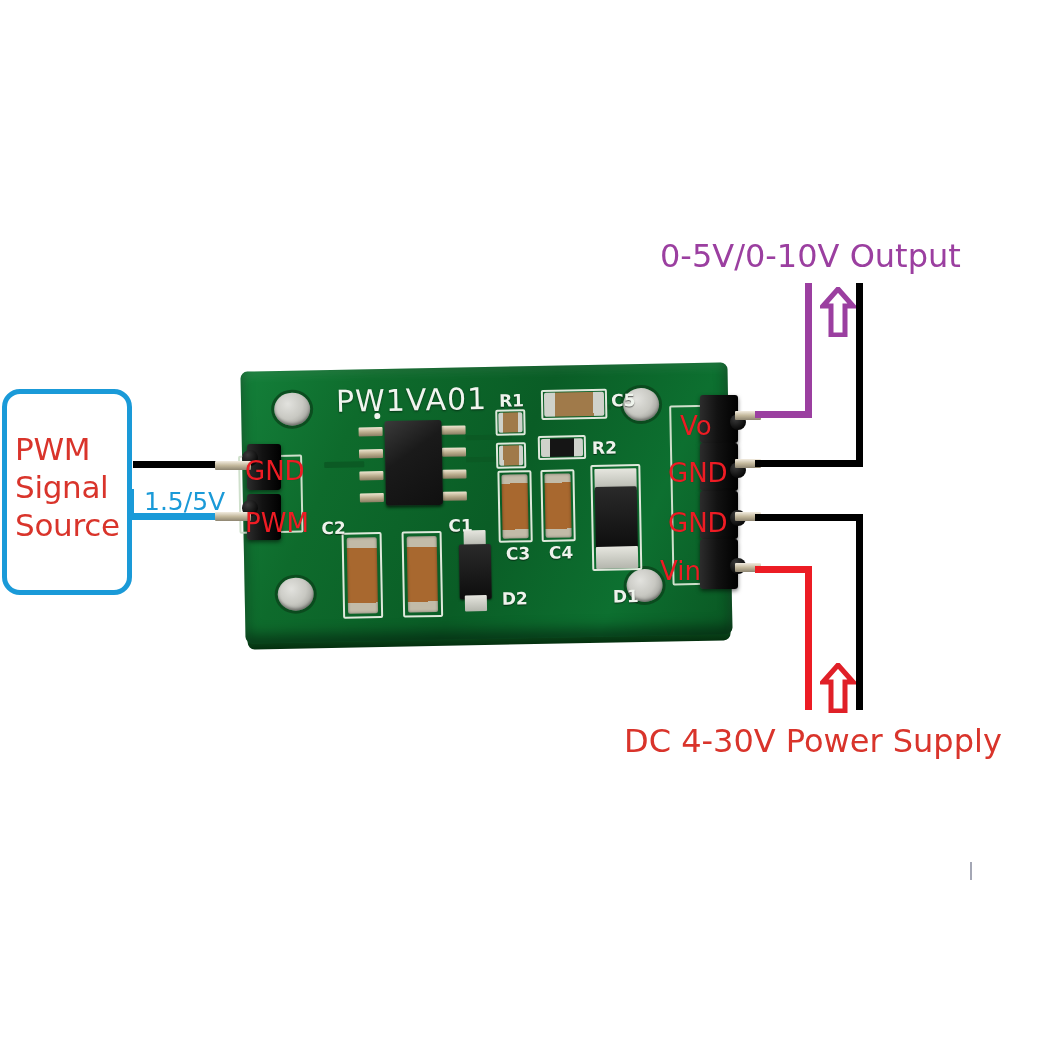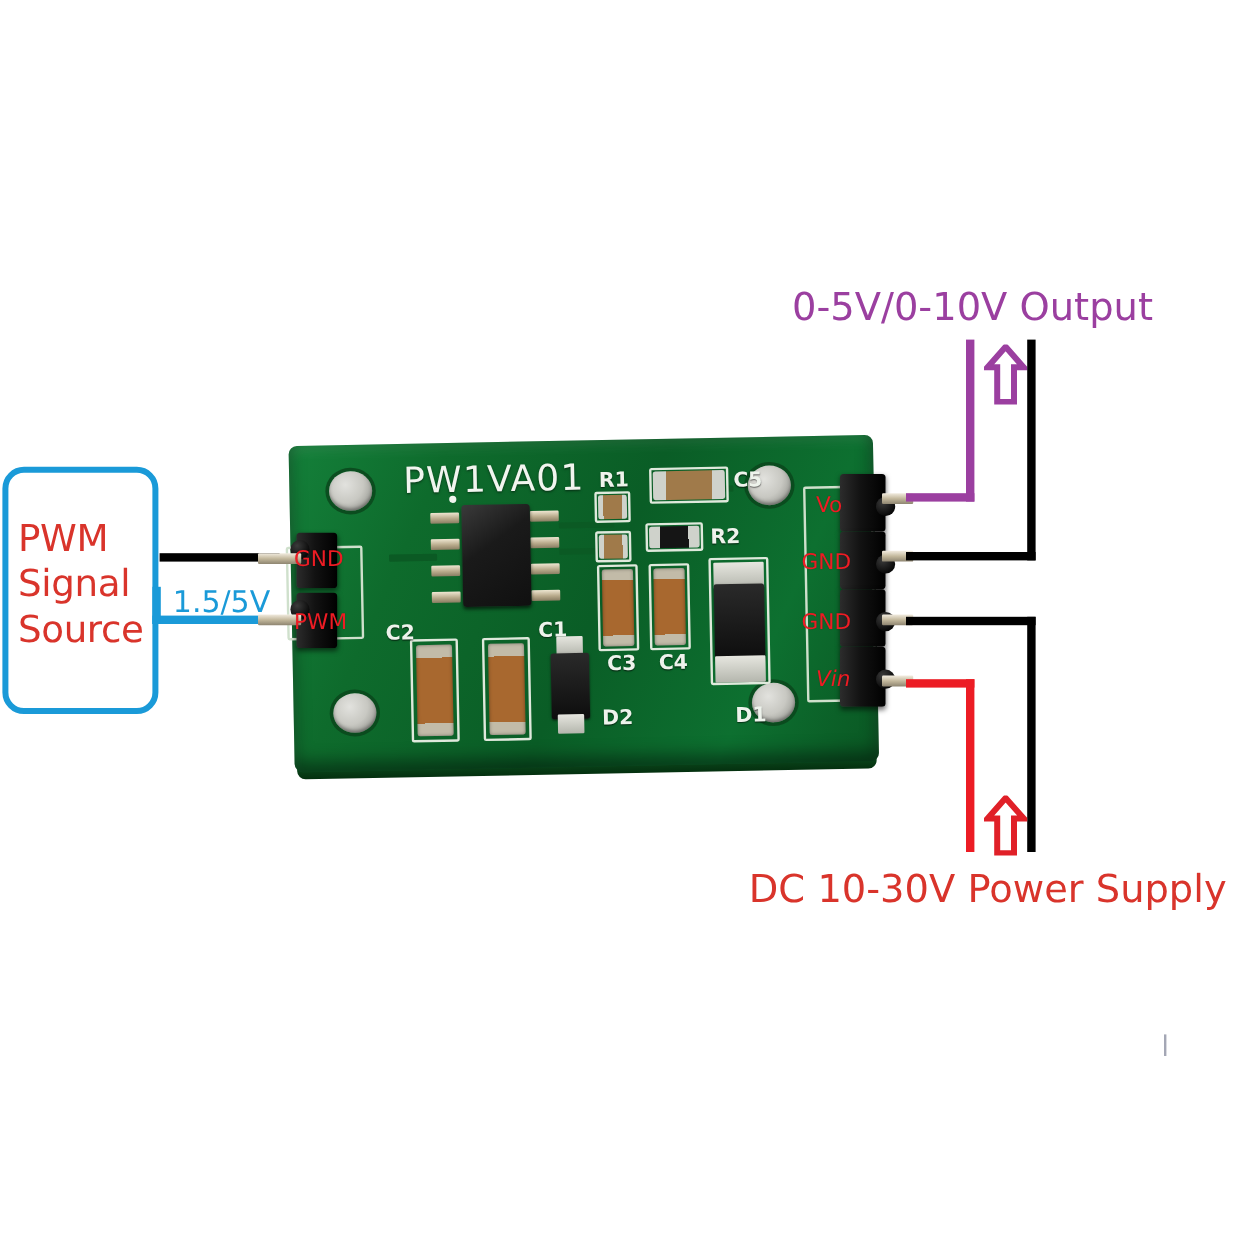--- a/index.html
+++ b/index.html
@@ -67,30 +67,30 @@
   #label-power-supply {
     left: 624px; top: 722px;
     color: #d9342b;
     font-size: 32px;
   }
 
   
   .pin-lbl {
     position: absolute;
     color: #ee1c24;
-    font-size: 18px;
+    font-size: 26px;
     white-space: nowrap;
     text-shadow: 0 0 1px rgba(0,0,0,.25);
   }
   #pin-gnd-left { left: 245px; top: 456px; }
   #pin-pwm-left { left: 245px; top: 508px; }
   #pin-vo       { left: 680px; top: 411px; }
   #pin-gnd-1    { left: 668px; top: 458px; }
   #pin-gnd-2    { left: 668px; top: 508px; }
-  #pin-vin      { left: 680px; top: 556px; font-style: italic; }
+  #pin-vin      { left: 660px; top: 556px; }
 
   
   #pcb-board {
     left: 243px;
     top: 367px;
     width: 487px;
     height: 272px;
     transform: rotate(-1.1deg);
     transform-origin: 50% 50%;
   }
@@ -387,17 +387,17 @@
   <div class="wire w-black abs" style="left:856px; top:514px; width:7px; height:196px;"></div>
 
   <div class="wire w-red abs" style="left:755px; top:566px; width:57px; height:7px;"></div>
   <div class="wire w-red abs" style="left:805px; top:566px; width:7px; height:144px;"></div>
 
   <svg class="abs" style="left:820px; top:663px;" width="36" height="50" viewBox="0 0 36 50">
     <path d="M18 2 L33 19 L25 19 L25 48 L11 48 L11 19 L3 19 Z" fill="none" stroke="#e02028" stroke-width="5" stroke-linejoin="miter"></path>
   </svg>
 
   <div class="lbl" id="label-output">0-5V/0-10V Output</div>
-  <div class="lbl" id="label-power-supply">DC 10-30V Power Supply</div>
+  <div class="lbl" id="label-power-supply">DC 4-30V Power Supply</div>
 
   <div class="abs" id="artifact-mark"></div>
 
 </div>
 
 </body></html>

